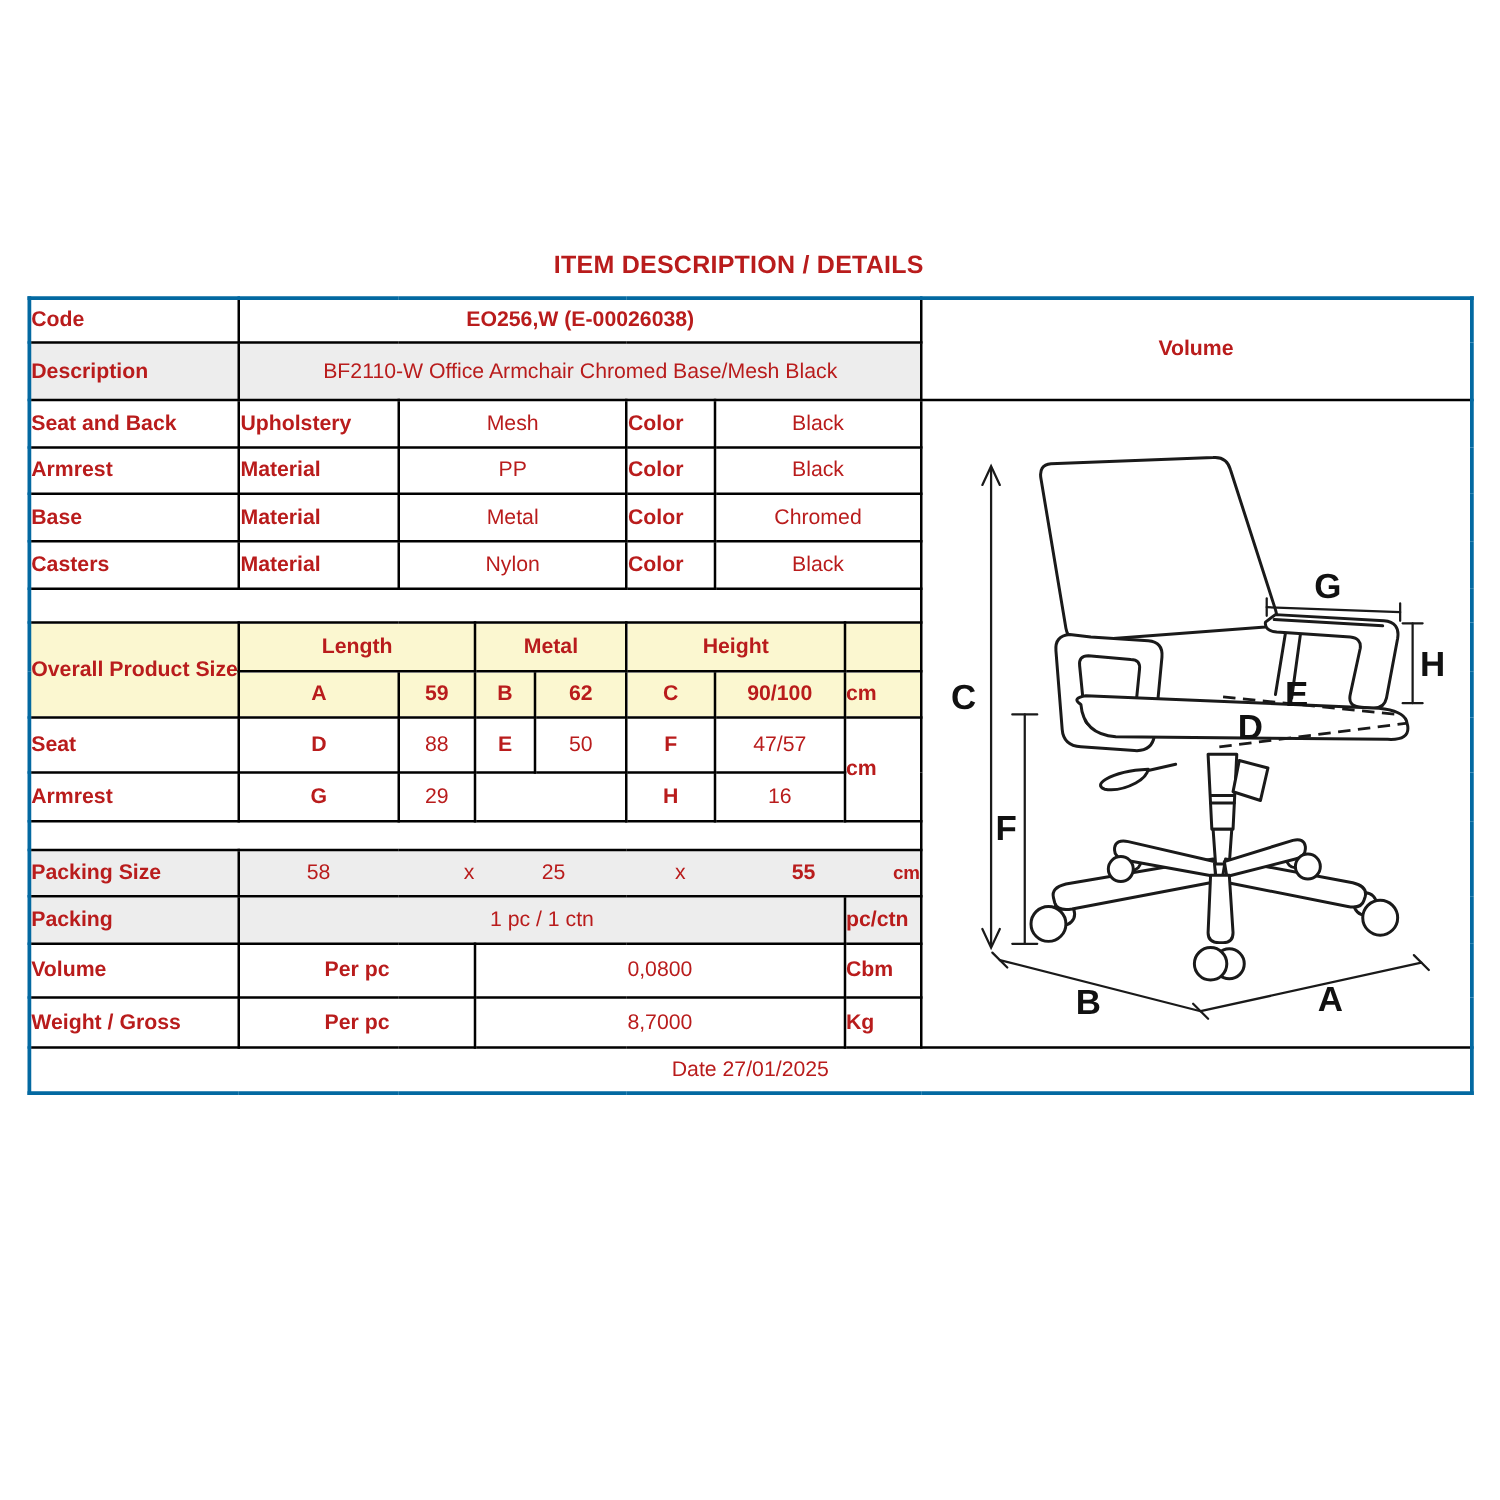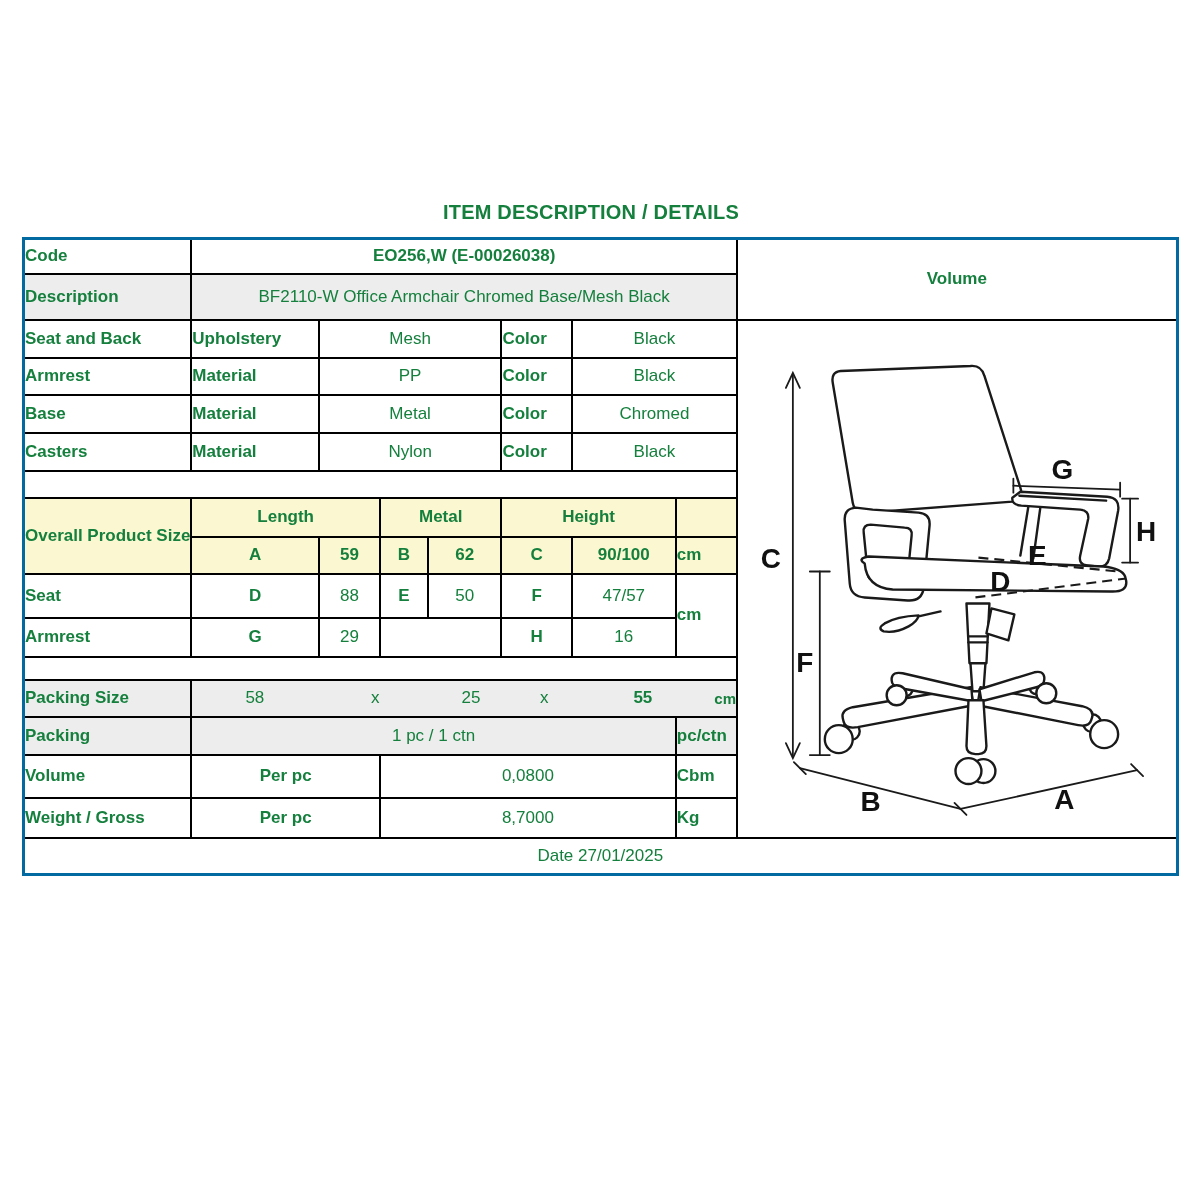--- a/index.html
+++ b/index.html
@@ -1,18 +1,18 @@
 <!DOCTYPE html>
 <html><head>
 <meta charset="utf-8">
 <style>
   html,body{margin:0;padding:0;background:#fff;}
   .sheet{
     position:relative;width:1200px;height:1200px;background:#fff;
-    font-family:"Liberation Sans","DejaVu Sans",sans-serif;color:#15803d;
+    font-family:"Liberation Sans","DejaVu Sans",sans-serif;color:#b91c1c;
   }
   .doc-title{
     position:absolute;left:22px;top:201px;width:1138px;
     text-align:center;font-weight:bold;font-size:20px;letter-spacing:.2px;
   }
   table.spec{
     position:absolute;left:22px;top:237px;
     border-collapse:collapse;table-layout:fixed;
     border:3px solid #0369a1;
   }
@@ -28,21 +28,21 @@
   td.gray{background:#EDEDED;}
   td.yellow{background:#FBF7D0;}
   td.spacer{border-top:2px solid #000;border-bottom:2px solid #000;}
   td.corner{white-space:normal;text-align:center;font-weight:bold;line-height:1.25;margin-left:24px;}
   td.draw-head{font-weight:bold;text-align:center;font-size:18px;}
   td.draw-body{vertical-align:top;padding:0;}
   td.date-row{text-align:center;font-weight:normal;font-size:16px;}
   .pack-size-line{display:flex;align-items:center;width:100%;gap:28px;}
   .pack-size-line .c1{width:125px;text-align:center;}
   .pack-size-line .c2{width:60px;text-align:center;}
-  .pack-size-line .c3{width:47px;text-align:right;}
+  .pack-size-line .c3{width:47px;text-align:left;}
   .pack-size-line .c4{width:72px;text-align:center;}
   .pack-size-line .c5{width:69px;text-align:center;font-weight:bold;}
   .pack-size-line .cu{flex:1;text-align:left;padding-left:9px;font-weight:bold;font-size:15px;}
   svg.chair{display:block;}
   .ln{stroke:#1a1a1a;stroke-width:2.4;fill:none;stroke-linecap:round;stroke-linejoin:round;}
   .lnf{stroke:#1a1a1a;stroke-width:2.4;fill:#ffffff;stroke-linejoin:round;}
   .dim{stroke:#1a1a1a;stroke-width:1.8;fill:none;stroke-linecap:round;}
   .dash{stroke:#1a1a1a;stroke-width:2.2;fill:none;stroke-dasharray:10 6;}
   .dimtxt{font-family:"Liberation Sans",sans-serif;font-weight:bold;font-size:28px;fill:#111;}
 </style>

